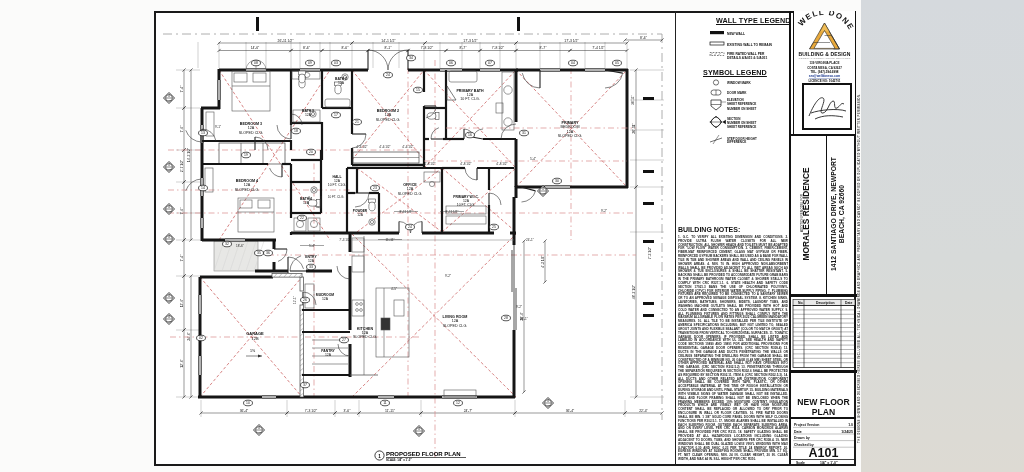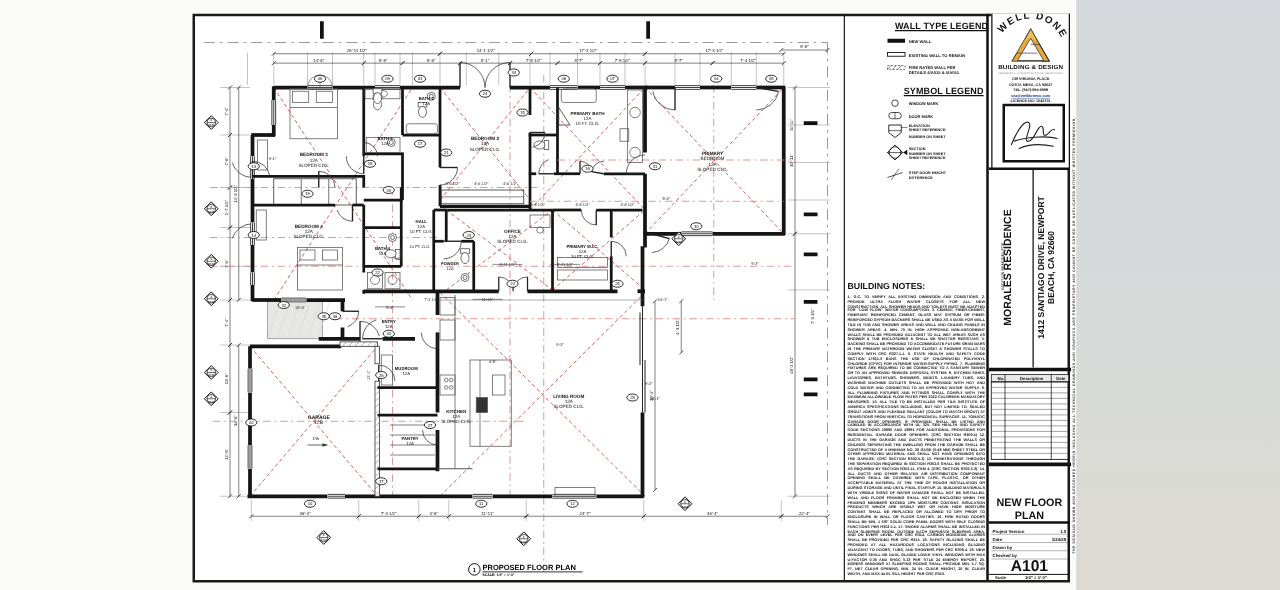--- a/index.html
+++ b/index.html
@@ -1337,21 +1337,21 @@
         <line x1="20" y1="27.5" x2="23" y2="24.5" stroke="#111" stroke-width="0.4"></line>
         <line x1="24" y1="27.5" x2="27" y2="24.5" stroke="#111" stroke-width="0.4"></line>
         <line x1="28" y1="27.5" x2="31" y2="24.5" stroke="#111" stroke-width="0.4"></line>
       </g>
 <text x="37" y="6.6" font-size="3.3" font-weight="bold" fill="#111">NEW WALL</text>
 <text x="37" y="17.6" font-size="3.3" font-weight="bold" fill="#111">EXISTING WALL TO REMAIN</text>
 <text x="37" y="27" font-size="3.3" font-weight="bold" fill="#111">FIRE RATED WALL PER</text>
 <text x="37" y="31.2" font-size="3.3" font-weight="bold" fill="#111">DETAILS 4/A015 &amp; 5/A051</text>
 </svg>
 
-<div class="col b" style="left:703px;top:68px;width:92px;font-size:7.2px;letter-spacing:0.1px;text-decoration:underline;margin-left:20px;">SYMBOL LEGEND</div>
+<div class="col b" style="left:703px;top:68px;width:92px;font-size:7.2px;letter-spacing:0.1px;text-decoration:underline;">SYMBOL LEGEND</div>
 
 <svg width="110" height="72" viewBox="0 0 110 72" style="position:absolute;left:690px;top:78px;">
 <circle cx="26" cy="4.5" r="2.6" fill="#fff" stroke="#111" stroke-width="0.6"></circle>
 <text x="37" y="6" font-size="3.1" font-weight="bold" fill="#111">WINDOW MARK</text>
 <g>
         <rect x="21" y="12" width="10" height="5" rx="2.5" fill="#fff" stroke="#111" stroke-width="0.6"></rect>
         <line x1="26" y1="12" x2="26" y2="17" stroke="#111" stroke-width="0.5"></line>
       </g>
 <text x="37" y="16" font-size="3.1" font-weight="bold" fill="#111">DOOR MARK</text>
 <g>

